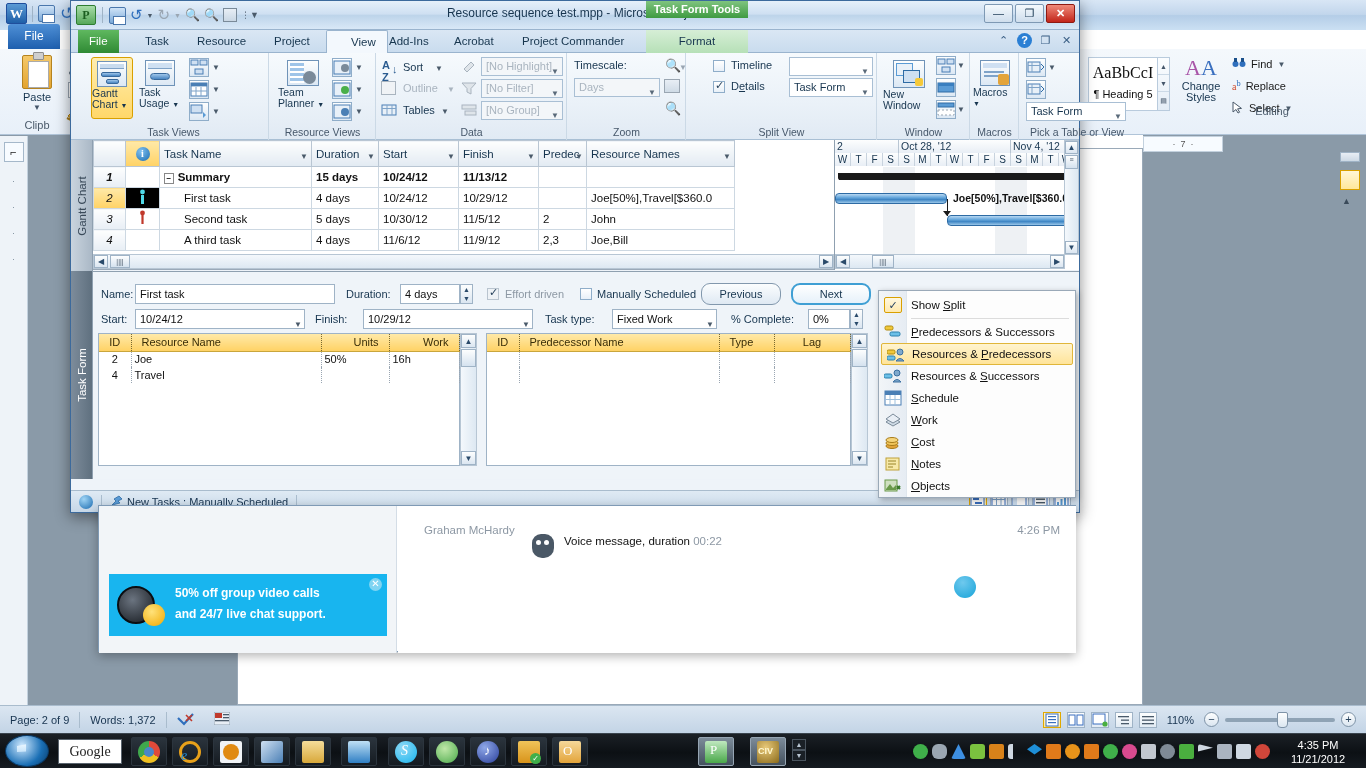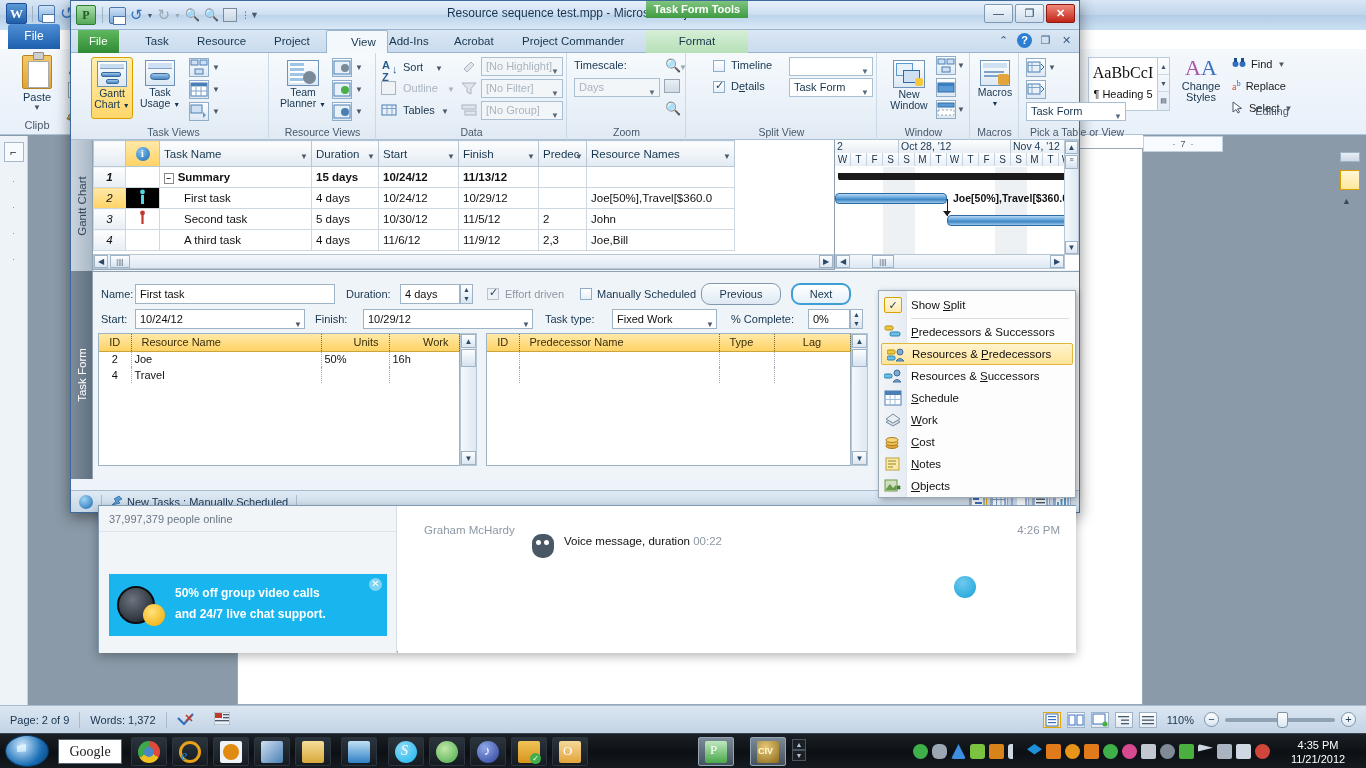--- a/index.html
+++ b/index.html
@@ -140,21 +140,21 @@
   .ti.help { background:#2a7fd4; color:#fff; border-radius:50%; font-weight:bold; }
 
   .pj-ribbon {
     height:87px; position:relative;
     background:linear-gradient(180deg,#f6fafd 0%,#eaf1f8 60%,#e1eaf4 100%);
     border-bottom:1px solid #a9bfd4;
   }
   .rgroup { position:absolute; top:0; height:87px; border-right:1px solid #cbd9e6; }
   .rgroup .glabel { position:absolute; bottom:2px; width:100%; text-align:center; font-size:10.5px; color:#47586b; }
 
-  .bigbtn { position:absolute; text-align:center; width:42px; }
+  .bigbtn { position:absolute; width:42px; }
   .bigbtn .bt { font-size:10.5px; color:#17354f; line-height:11px; }
   .bigbtn.sel { background:linear-gradient(180deg,#ffeeb0,#ffd76a); border:1px solid #d9a000; border-radius:3px; }
   .gicon { width:30px;height:26px;margin:3px auto 1px; border:1px solid #6f93b8; background:linear-gradient(180deg,#fdfefe,#dce8f4); position:relative; }
   .gicon .bar { position:absolute; height:5px; background:linear-gradient(180deg,#9fc6ea,#4a86c2); border:1px solid #38699c; border-radius:2px; }
 
   .smbtn { position:absolute; width:20px;height:19px;border:1px solid #8fadc9;background:linear-gradient(180deg,#fdfefe,#dce8f4); }
   .smcaret { position:absolute; font-size:8px; color:#4a5a6a; }
   .rlabel { position:absolute; font-size:11px; color:#17354f; }
   .rlabel.dim { color:#a9b4bf; }
   .combo {
@@ -907,21 +907,21 @@
       <div class="tf-input" style="left:307px;top:12px;width:60px;">4 days</div>
       <div class="spinner" style="left:367px;top:12px;">
         <div>▲</div>
         <div>▼</div>
       </div>
       <div class="chk on" style="left:394px;top:16px;border-color:#b9c4cf;background:#eef2f6;"></div>
       <div class="tf-label" style="left:412px;top:16px;color:#8d98a4;">Effort driven</div>
       <div class="chk" style="left:487px;top:16px;"></div>
       <div class="tf-label" style="left:504px;top:16px;">Manually Scheduled</div>
       <div class="tf-btn" style="left:608px;top:11px;width:80px;">Previous</div>
-      <div class="tf-btn primary" style="left:698px;top:11px;width:60px;">Next</div>
+      <div class="tf-btn primary" style="left:698px;top:11px;width:80px;">Next</div>
 
       <div class="tf-label" style="left:8px;top:41px;">Start:</div>
       <div class="tf-input" style="left:42px;top:37px;width:170px;">
         <span>10/24/12</span><span class="tf-dd">▼</span>
       </div>
       <div class="tf-label" style="left:222px;top:41px;">Finish:</div>
       <div class="tf-input" style="left:270px;top:37px;width:170px;">
         <span>10/29/12</span><span class="tf-dd">▼</span>
       </div>
       <div class="tf-label" style="left:452px;top:41px;">Task type:</div>
@@ -1157,21 +1157,20 @@
           <path d="M2 11 L6 6 L9 10 L12 7 L12 12 L2 12 Z" fill="#6a9a4a"></path>
           <path d="M13 8 L16 11 M16 8 L13 11" stroke="#3a7a2a" stroke-width="2"></path>
         </svg>
     </span>
     <span><u>O</u>bjects</span>
   </div>
 </div>
 
 <div id="skype-window">
   <div class="sk-left">
-    <div class="sk-online">37,997,379 people online</div>
     <div class="sk-ad">
       <div class="ad-cam"></div>
       <div class="ad-star"></div>
       <div class="ad-t1">50% off group video calls</div>
       <div class="ad-t2">and 24/7 live chat support.</div>
       <div class="ad-close">✕</div>
     </div>
   </div>
   <div class="sk-right">
     <div class="sk-msg-from">Graham McHardy</div>

